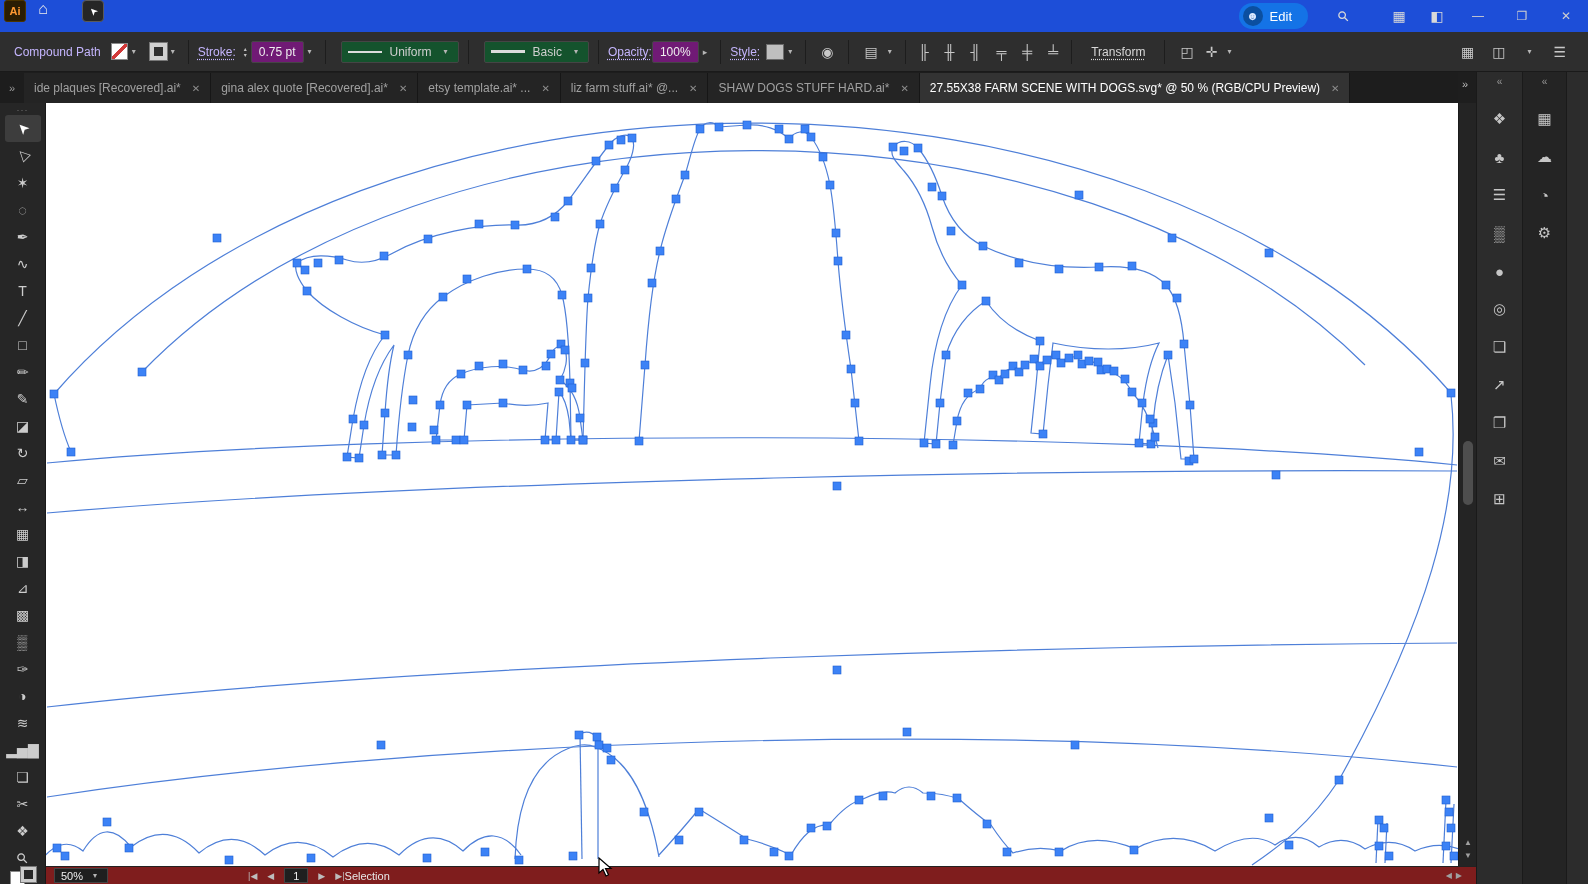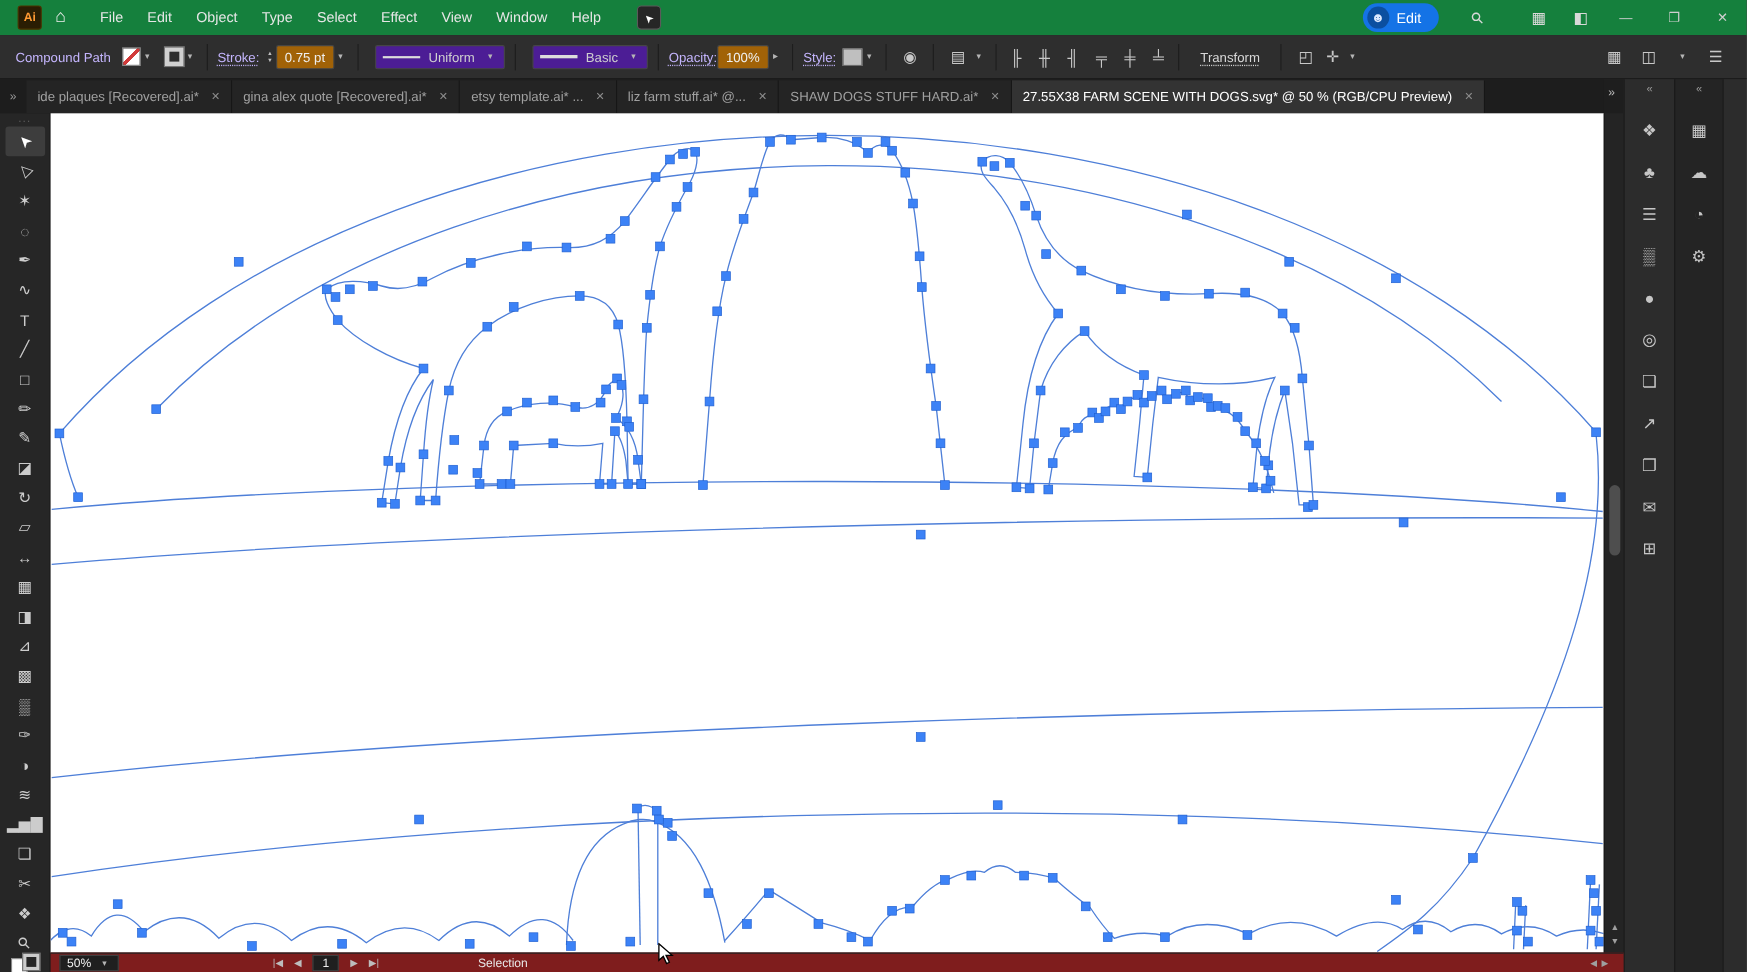--- a/index.html
+++ b/index.html
@@ -1,20 +1,20 @@
 <!DOCTYPE html>
 <html><head>
 <meta charset="utf-8">
 <style>
   *{margin:0;padding:0;box-sizing:border-box;font-family:"Liberation Sans","DejaVu Sans",sans-serif}
   html,body{width:1588px;height:884px;overflow:hidden}
   body{background:#1e1e1e;color:#d6d6d6;position:relative}
 
   
-  .titlebar{position:absolute;top:0;left:0;right:0;height:32px;background:#15803d;display:flex;align-items:center;padding-left:16px}
+  .titlebar{position:absolute;top:0;left:0;right:0;height:32px;background:#1d4ed8;display:flex;padding-left:4px}
   .app-icon{width:22px;height:22px;background:#2a1d03;color:#ff9a33;font-weight:bold;font-size:11px;display:flex;align-items:center;justify-content:center;border:1px solid #4b3400;border-radius:3px}
   .home-icon{width:34px;text-align:center;font-size:16px;color:#ececec}
   .menus{display:flex;margin-left:8px}
   .menu-item{padding:0 11px;font-size:13px;color:#e6e6e6;line-height:32px;cursor:default}
   .cursor-badge{margin-left:22px;width:22px;height:22px;border:1px solid #5a5a5a;border-radius:4px;display:flex;align-items:center;justify-content:center;font-size:10px;color:#fff;background:#262626}
   .rot135{display:inline-block;transform:rotate(-135deg)}
   .rot45{display:inline-block;transform:rotate(-45deg)}
   .titlebar-right{margin-left:auto;display:flex;align-items:center}
   .share{display:flex;align-items:center;gap:7px;background:#1473e6;color:#fff;height:26px;border-radius:13px;padding:0 16px 0 4px;font-size:13px;border:none}
   .share-avatar{width:20px;height:20px;border-radius:50%;background:#0b4fa0;color:#dce9ff;font-size:12px;display:flex;align-items:center;justify-content:center}
@@ -25,22 +25,22 @@
   
   .controlbar{position:absolute;top:32px;left:0;right:0;height:40px;background:#2e2e2e;border-bottom:1px solid #1a1a1a;display:flex;align-items:center;font-size:12px;color:#cfcfcf;padding:0 14px;white-space:nowrap}
   .cb-sep{width:1px;height:24px;background:#1d1d1d;margin:0 9px;flex:none}
   .cb-label{color:#c4b5fd}
   .u{text-decoration:underline dotted;text-underline-offset:3px}
   .swatch-fill{width:17px;height:17px;border:1px solid #8a8a8a;background:linear-gradient(135deg,#fff 43%,#d23a3a 43%,#d23a3a 57%,#fff 57%);margin-left:10px}
   .swatch-stroke{width:17px;height:17px;border:4px solid #d0d0d0;outline:1px solid #777;margin-left:10px;background:#2e2e2e}
   .chev{font-size:8px;color:#b5b5b5;margin:0 4px}
   .chevr{font-size:9px;color:#b5b5b5;margin:0 4px}
   .stepper{display:flex;flex-direction:column;font-size:6px;line-height:6px;color:#c0c0c0;margin:0 4px 0 8px}
-  .field{background:#a16207;border:1px solid #454545;height:22px;display:flex;align-items:center;padding:0 7px;color:#efefef;border-radius:2px}
-  .dd{display:flex;align-items:center;gap:8px;border:1px solid #454545;background:#4c1d95;height:22px;padding:0 6px;border-radius:2px;margin-left:6px}
+  .field{background:#701a75;border:1px solid #454545;height:22px;display:flex;align-items:center;padding:0 7px;color:#efefef;border-radius:2px}
+  .dd{display:flex;align-items:center;gap:8px;border:1px solid #454545;background:#14532d;height:22px;padding:0 6px;border-radius:2px;margin-left:6px}
   .line-sample{width:34px;height:2px;background:#dcdcdc}
   .line-sample.thick{height:3px}
   .mini-swatch{width:18px;height:16px;background:#bfbfbf;border:1px solid #6b6b6b;margin-left:6px}
   .cb-icon{font-size:14px;color:#c8c8c8;margin:0 6px}
   .align-group{display:flex;gap:16px;font-size:14px;color:#c8c8c8;margin:0 4px}
   .transform-link{color:#d8d8d8;margin:0 10px}
   .cb-right{margin-left:auto;display:flex;align-items:center;gap:18px;font-size:14px;color:#c8c8c8;padding-right:8px}
 
   
   .tabbar{position:absolute;top:72px;left:0;width:1458px;height:31px;background:#1d1d1d;display:flex;align-items:flex-end;overflow:hidden}
@@ -75,42 +75,31 @@
   .dock-col.b{width:44px;background:#242424}
   .dock-col .collapse{font-size:10px;color:#9a9a9a;height:20px}
   .dock-icon{width:34px;height:30px;display:flex;align-items:center;justify-content:center;font-size:15px;color:#c6c6c6;margin-top:8px;flex:none}
   .dock-edge{width:22px;background:#2c2c2c;border-left:1px solid #1a1a1a}
 
   
   .statusbar{position:absolute;left:46px;top:866px;width:1430px;height:18px;background:#7f1d1d;border-top:1px solid #222;display:flex;align-items:center;font-size:11px;color:#cfcfcf;padding:0 8px}
   .sb-zoom{background:#1f1f1f;border:1px solid #444;height:15px;display:flex;align-items:center;padding:0 6px;gap:6px;color:#eee}
   .sb-nav{display:flex;align-items:center;gap:10px;margin-left:140px;font-size:9px;color:#bdbdbd}
   .sb-nav .val{font-size:11px;color:#eee;background:#1f1f1f;border:1px solid #444;padding:0 8px;height:15px;display:flex;align-items:center}
-  .sb-tool{margin-left:90px;color:#e8e8e8}
+  .sb-tool{color:#e8e8e8}
   .sb-harrows{margin-left:auto;font-size:8px;color:#9f9f9f;letter-spacing:4px;padding-right:2px}
 
   .mouse-cursor{position:absolute;left:597px;top:857px;z-index:50;pointer-events:none}
 </style>
 </head>
 <body>
 
 <div class="titlebar">
   <div class="app-icon">Ai</div>
   <div class="home-icon">⌂</div>
-  <nav class="menus" id="menus">
-      <span class="menu-item">File</span>
-      <span class="menu-item">Edit</span>
-      <span class="menu-item">Object</span>
-      <span class="menu-item">Type</span>
-      <span class="menu-item">Select</span>
-      <span class="menu-item">Effect</span>
-      <span class="menu-item">View</span>
-      <span class="menu-item">Window</span>
-      <span class="menu-item">Help</span>
-    </nav>
   <div class="cursor-badge">
       <span class="rot135">➤</span>
     </div>
   <div class="titlebar-right">
     <button class="share">
       <span class="share-avatar">☻</span>
       <span>Edit</span>
     </button>
     <span class="tb-icon search"><span class="rot45">⚲</span></span>
     <span class="tb-icon">▦</span>

